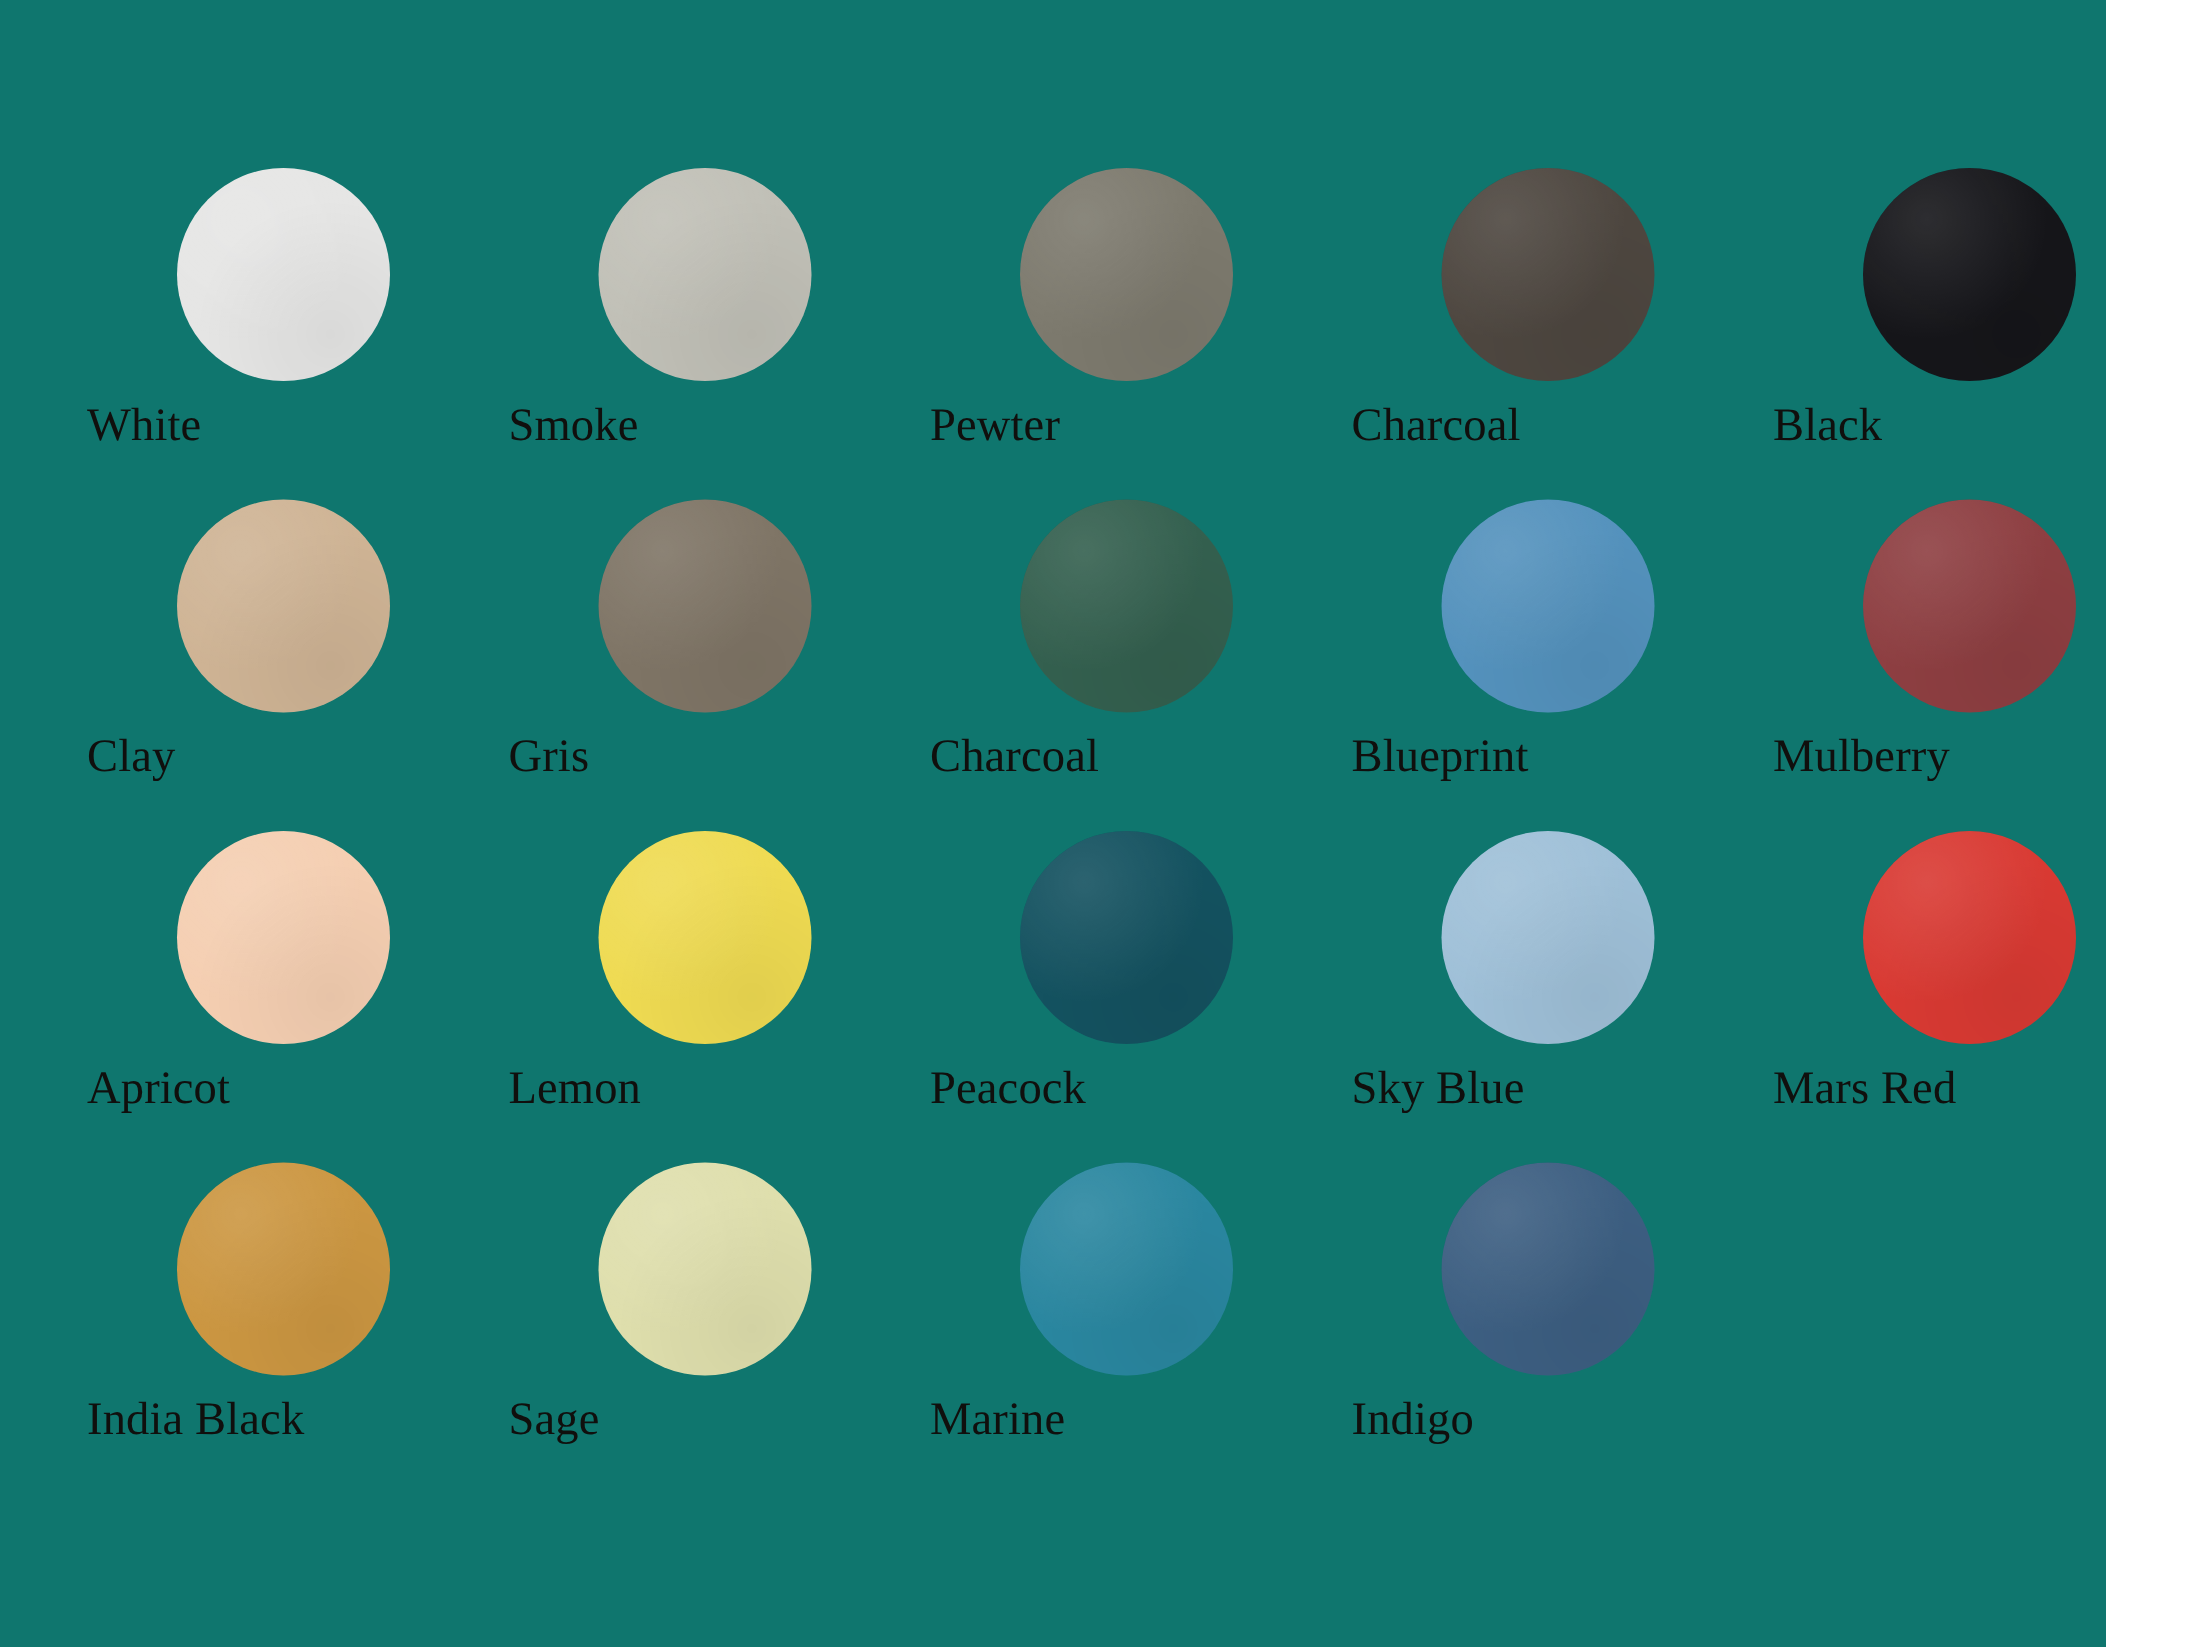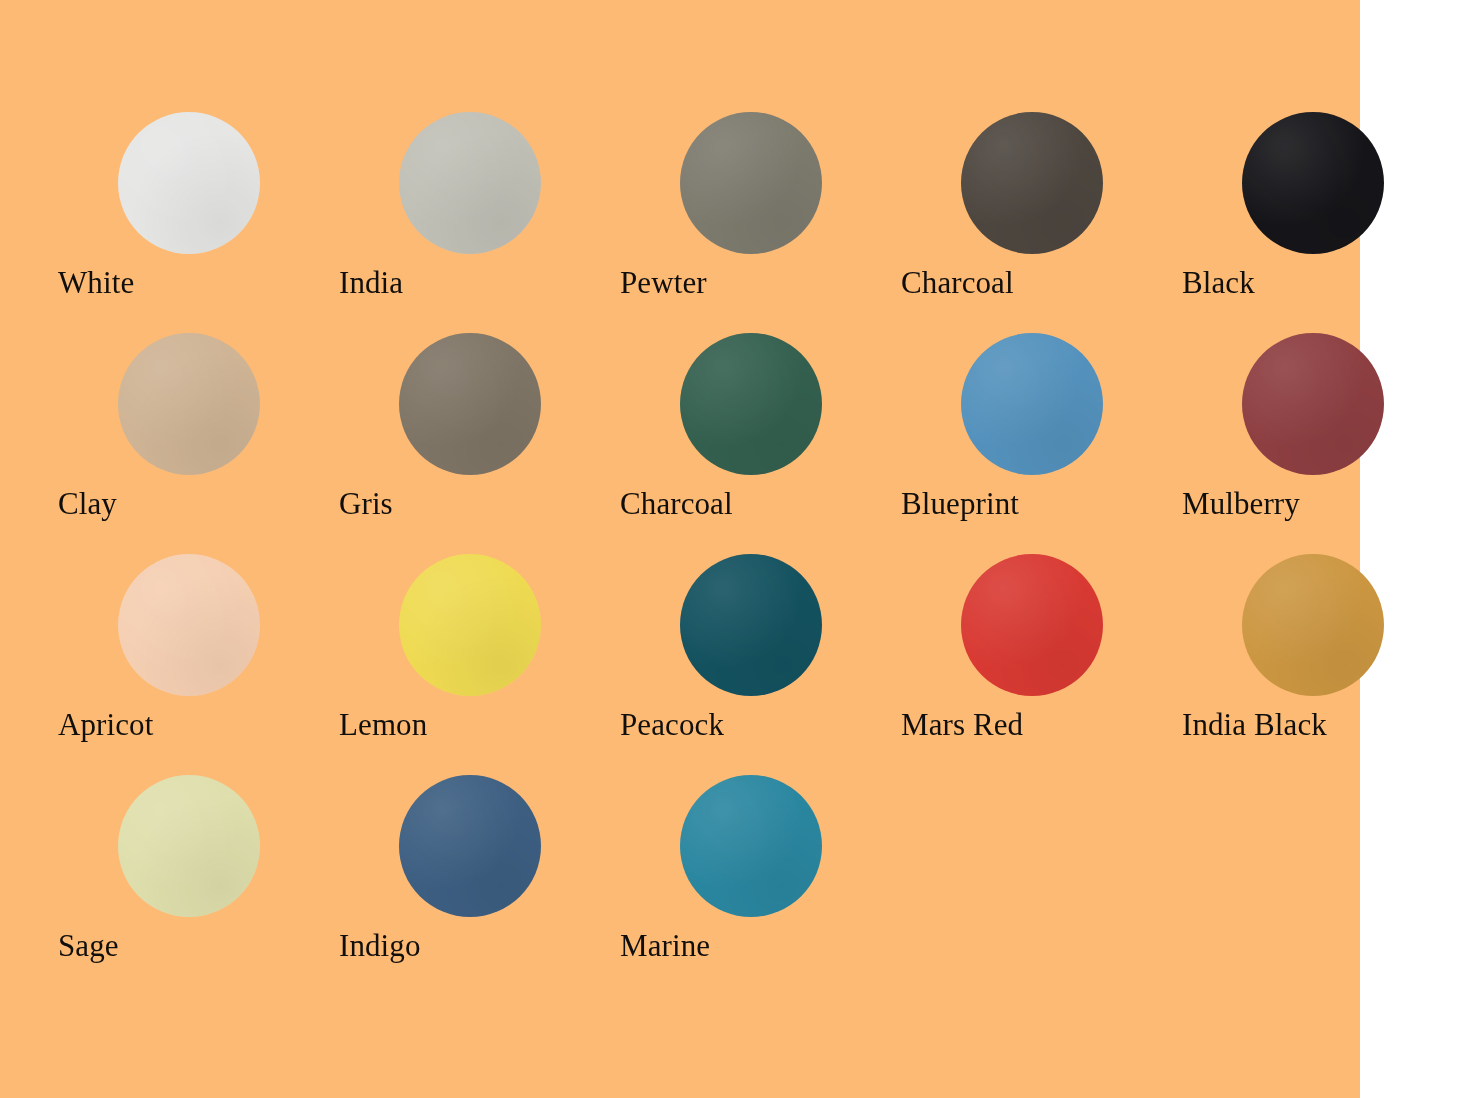--- a/index.html
+++ b/index.html
@@ -11,21 +11,22 @@
     height: 1098px;
     background: #ffffff;
     font-family: "Liberation Serif", "DejaVu Serif", serif;
     overflow: hidden;
   }
 
   #swatch-chart {
     position: relative;
     width: 1360px;
     height: 1098px;
-    background: #fdba74;
+    background: #0f766e;
+    padding-left: 44px;
   }
 
   .swatch-grid {
     position: absolute;
     left: 58px;
     top: 112px;
     width: 1330px;
     display: grid;
     grid-template-columns: repeat(5, 281px);
     grid-template-rows: repeat(4, 221px);
@@ -84,21 +85,21 @@
       <div class="swatch-cell">
         <div class="swatch-dot-wrap">
           <div class="swatch-dot" style="background: rgb(230, 230, 229);"></div>
         </div>
         <div class="swatch-label">White</div>
       </div>
       <div class="swatch-cell">
         <div class="swatch-dot-wrap">
           <div class="swatch-dot" style="background: rgb(193, 192, 183);"></div>
         </div>
-        <div class="swatch-label">India</div>
+        <div class="swatch-label">Smoke</div>
       </div>
       <div class="swatch-cell">
         <div class="swatch-dot-wrap">
           <div class="swatch-dot" style="background: rgb(125, 122, 110);"></div>
         </div>
         <div class="swatch-label">Pewter</div>
       </div>
       <div class="swatch-cell">
         <div class="swatch-dot-wrap">
           <div class="swatch-dot" style="background: rgb(78, 71, 64);"></div>
@@ -154,42 +155,48 @@
         <div class="swatch-label">Lemon</div>
       </div>
       <div class="swatch-cell">
         <div class="swatch-dot-wrap">
           <div class="swatch-dot" style="background: rgb(20, 82, 96);"></div>
         </div>
         <div class="swatch-label">Peacock</div>
       </div>
       <div class="swatch-cell">
         <div class="swatch-dot-wrap">
+          <div class="swatch-dot" style="background: rgb(159, 192, 216);"></div>
+        </div>
+        <div class="swatch-label">Sky Blue</div>
+      </div>
+      <div class="swatch-cell">
+        <div class="swatch-dot-wrap">
           <div class="swatch-dot" style="background: rgb(217, 58, 51);"></div>
         </div>
         <div class="swatch-label">Mars Red</div>
       </div>
       <div class="swatch-cell">
         <div class="swatch-dot-wrap">
           <div class="swatch-dot" style="background: rgb(204, 151, 66);"></div>
         </div>
         <div class="swatch-label">India Black</div>
       </div>
       <div class="swatch-cell">
         <div class="swatch-dot-wrap">
           <div class="swatch-dot" style="background: rgb(223, 223, 173);"></div>
         </div>
         <div class="swatch-label">Sage</div>
       </div>
       <div class="swatch-cell">
         <div class="swatch-dot-wrap">
+          <div class="swatch-dot" style="background: rgb(42, 135, 160);"></div>
+        </div>
+        <div class="swatch-label">Marine</div>
+      </div>
+      <div class="swatch-cell">
+        <div class="swatch-dot-wrap">
           <div class="swatch-dot" style="background: rgb(61, 95, 130);"></div>
         </div>
         <div class="swatch-label">Indigo</div>
-      </div>
-      <div class="swatch-cell">
-        <div class="swatch-dot-wrap">
-          <div class="swatch-dot" style="background: rgb(42, 135, 160);"></div>
-        </div>
-        <div class="swatch-label">Marine</div>
       </div>
     </div>
 </div>
 
 </body></html>

